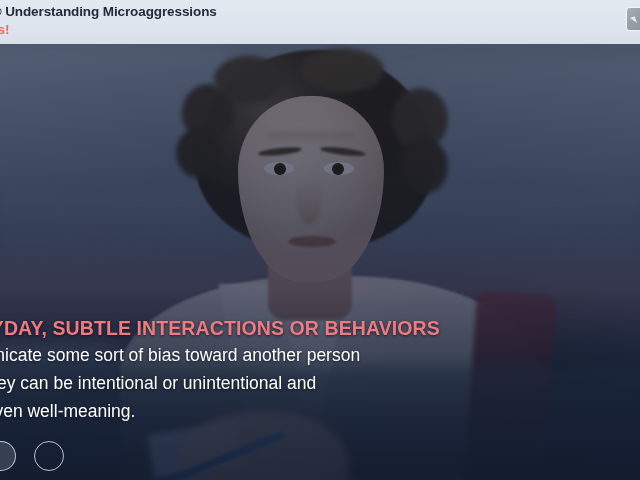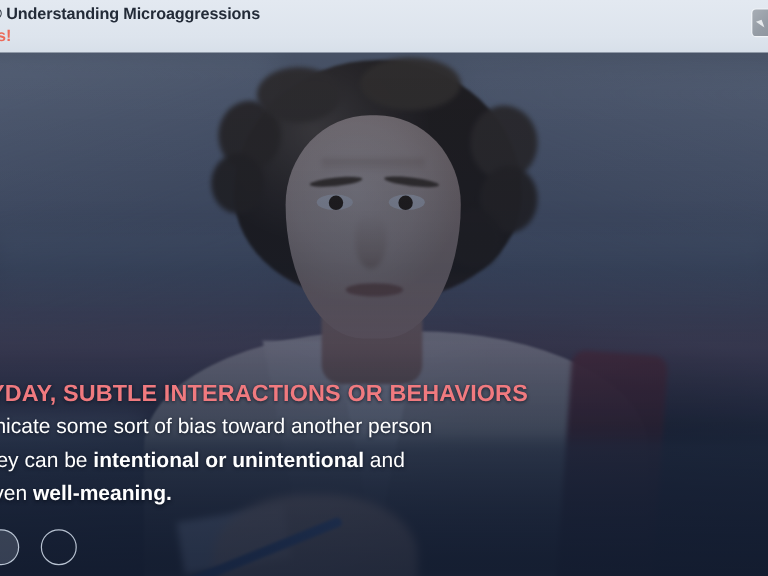--- a/index.html
+++ b/index.html
@@ -382,21 +382,21 @@
     text-shadow: 0 1px 3px rgba(10,16,30,0.75);
   }
   .caption-body {
     margin-top: 3px;
     font-size: 17.5px;
     color: #ffffff;
     line-height: 25px;
     white-space: nowrap;
     text-shadow: 0 1px 3px rgba(10,16,30,0.8);
   }
-  .caption-body b { font-weight: bold; }
+  .caption-body b { font-weight: normal; }
 
   
   .dots {
     position: absolute;
     left: -14px;
     bottom: 9px;
     display: flex;
     gap: 18px;
     align-items: center;
   }

